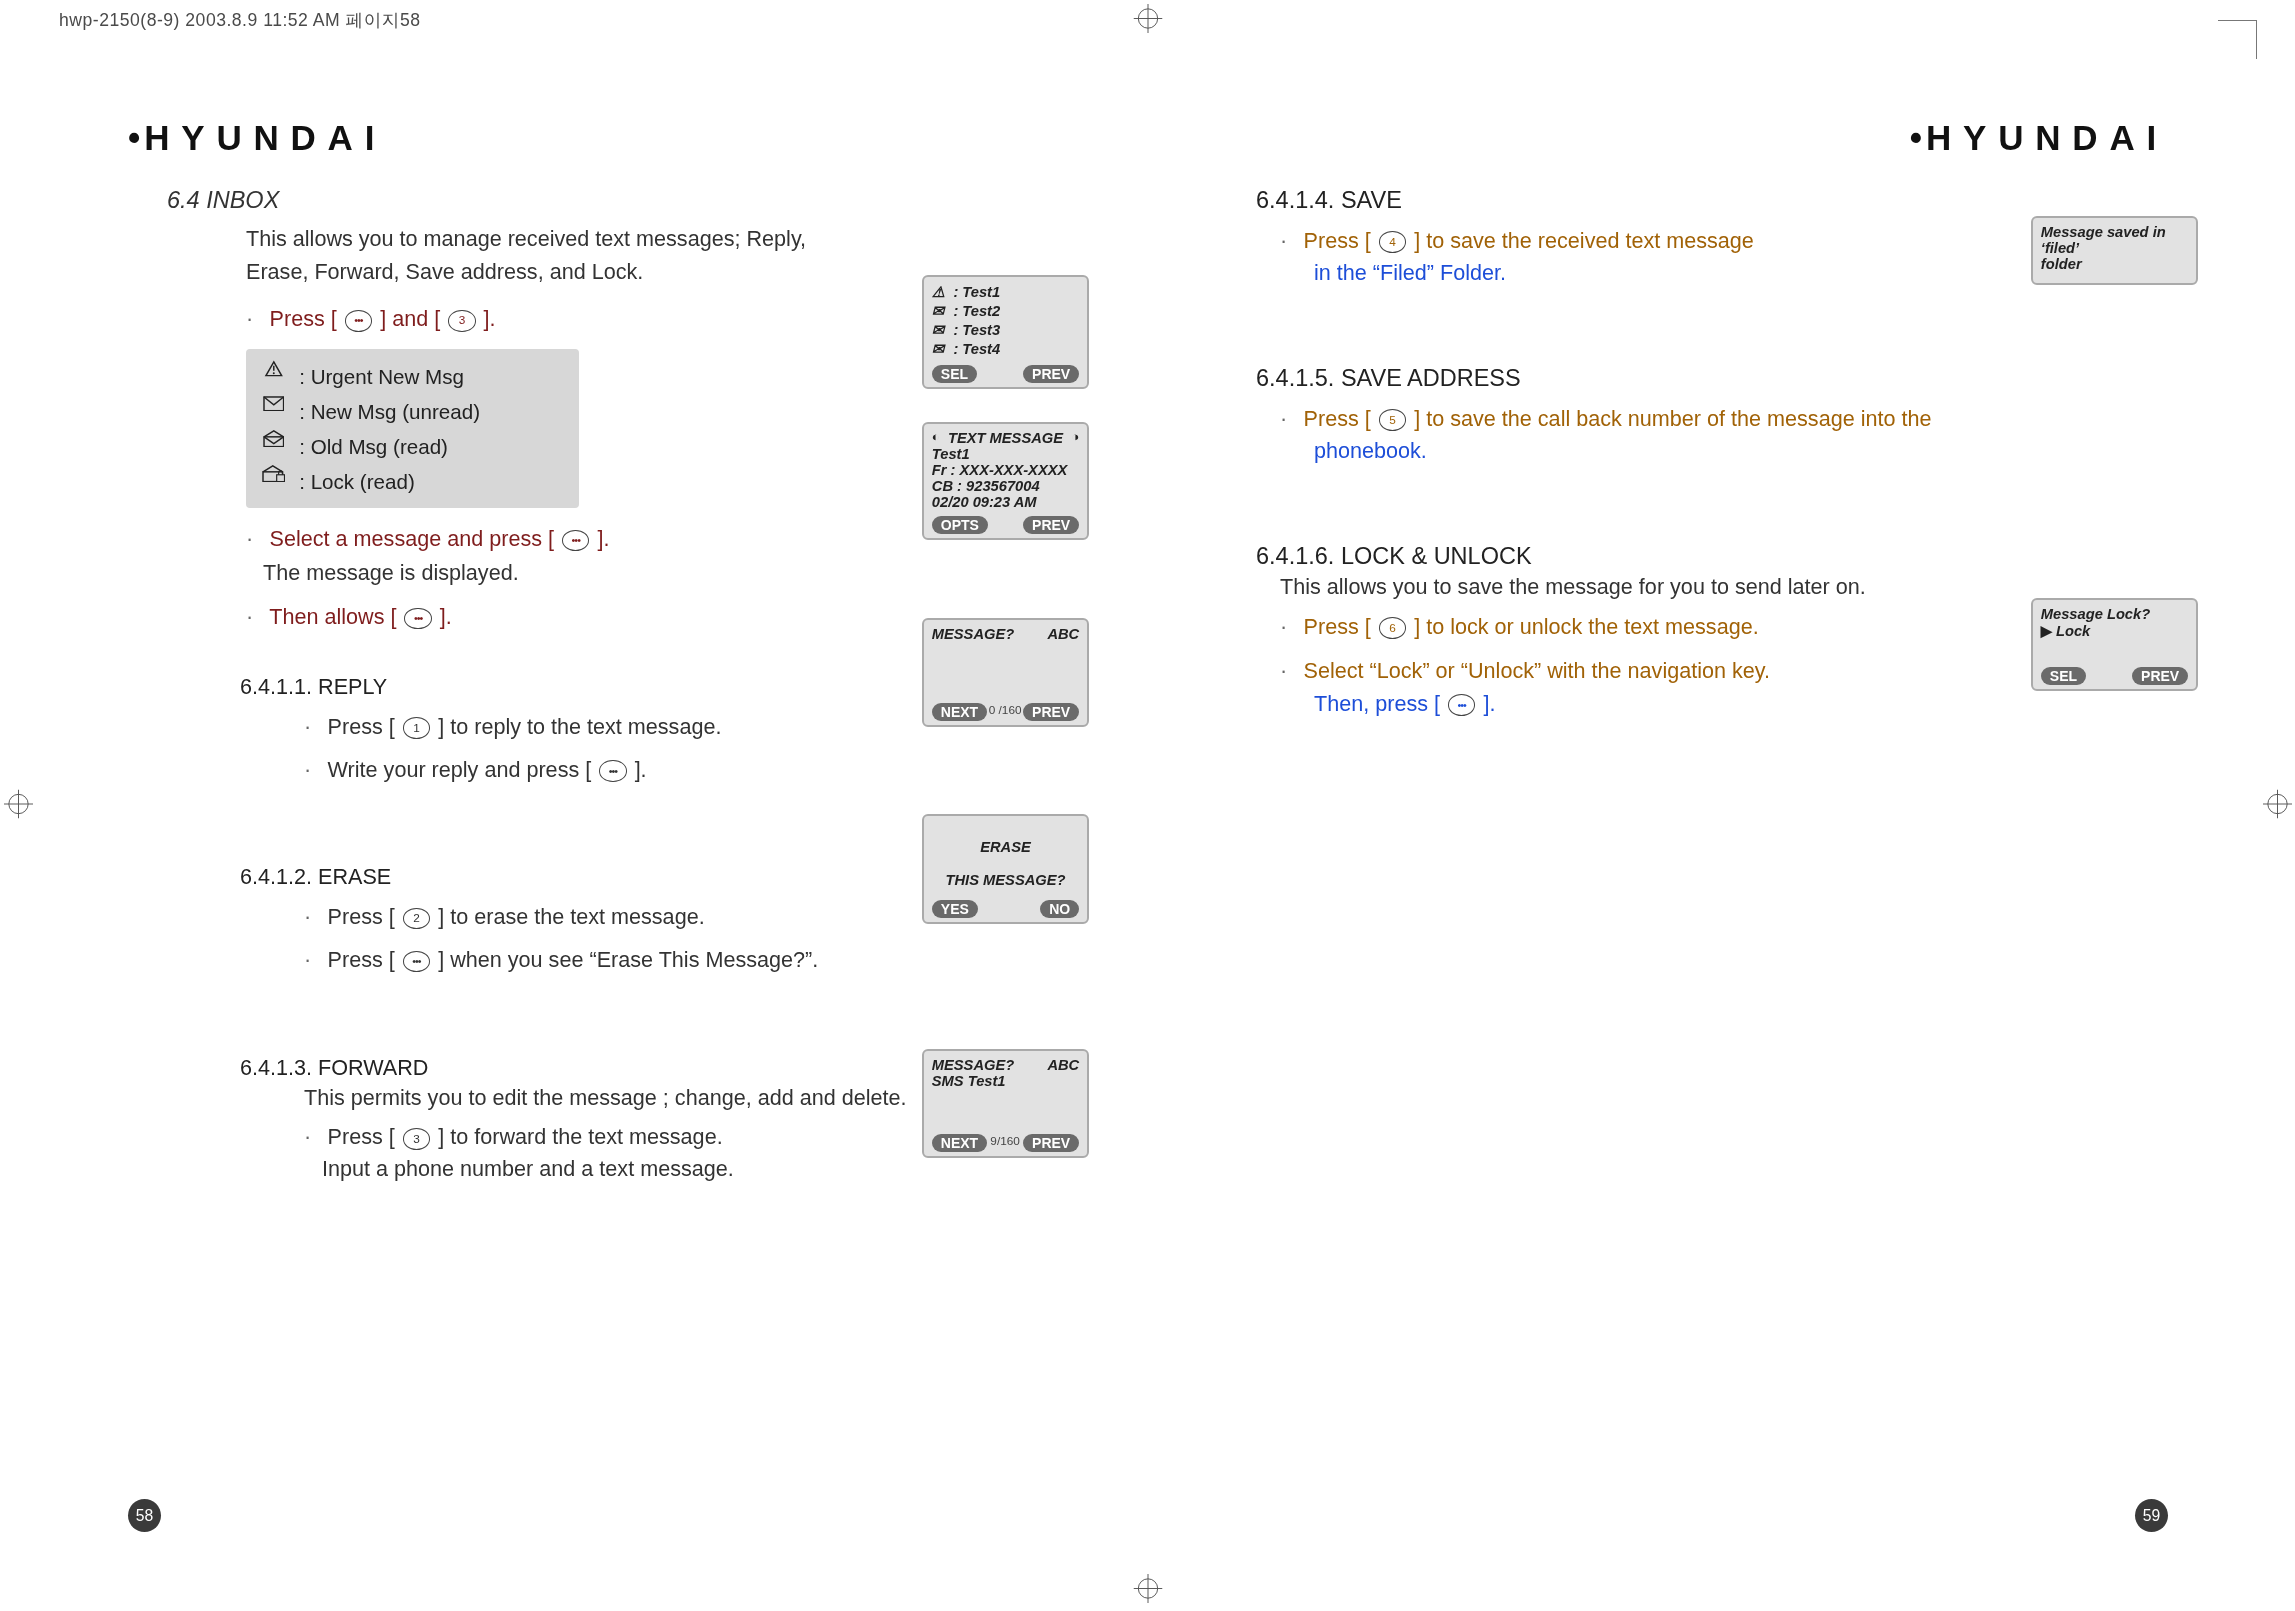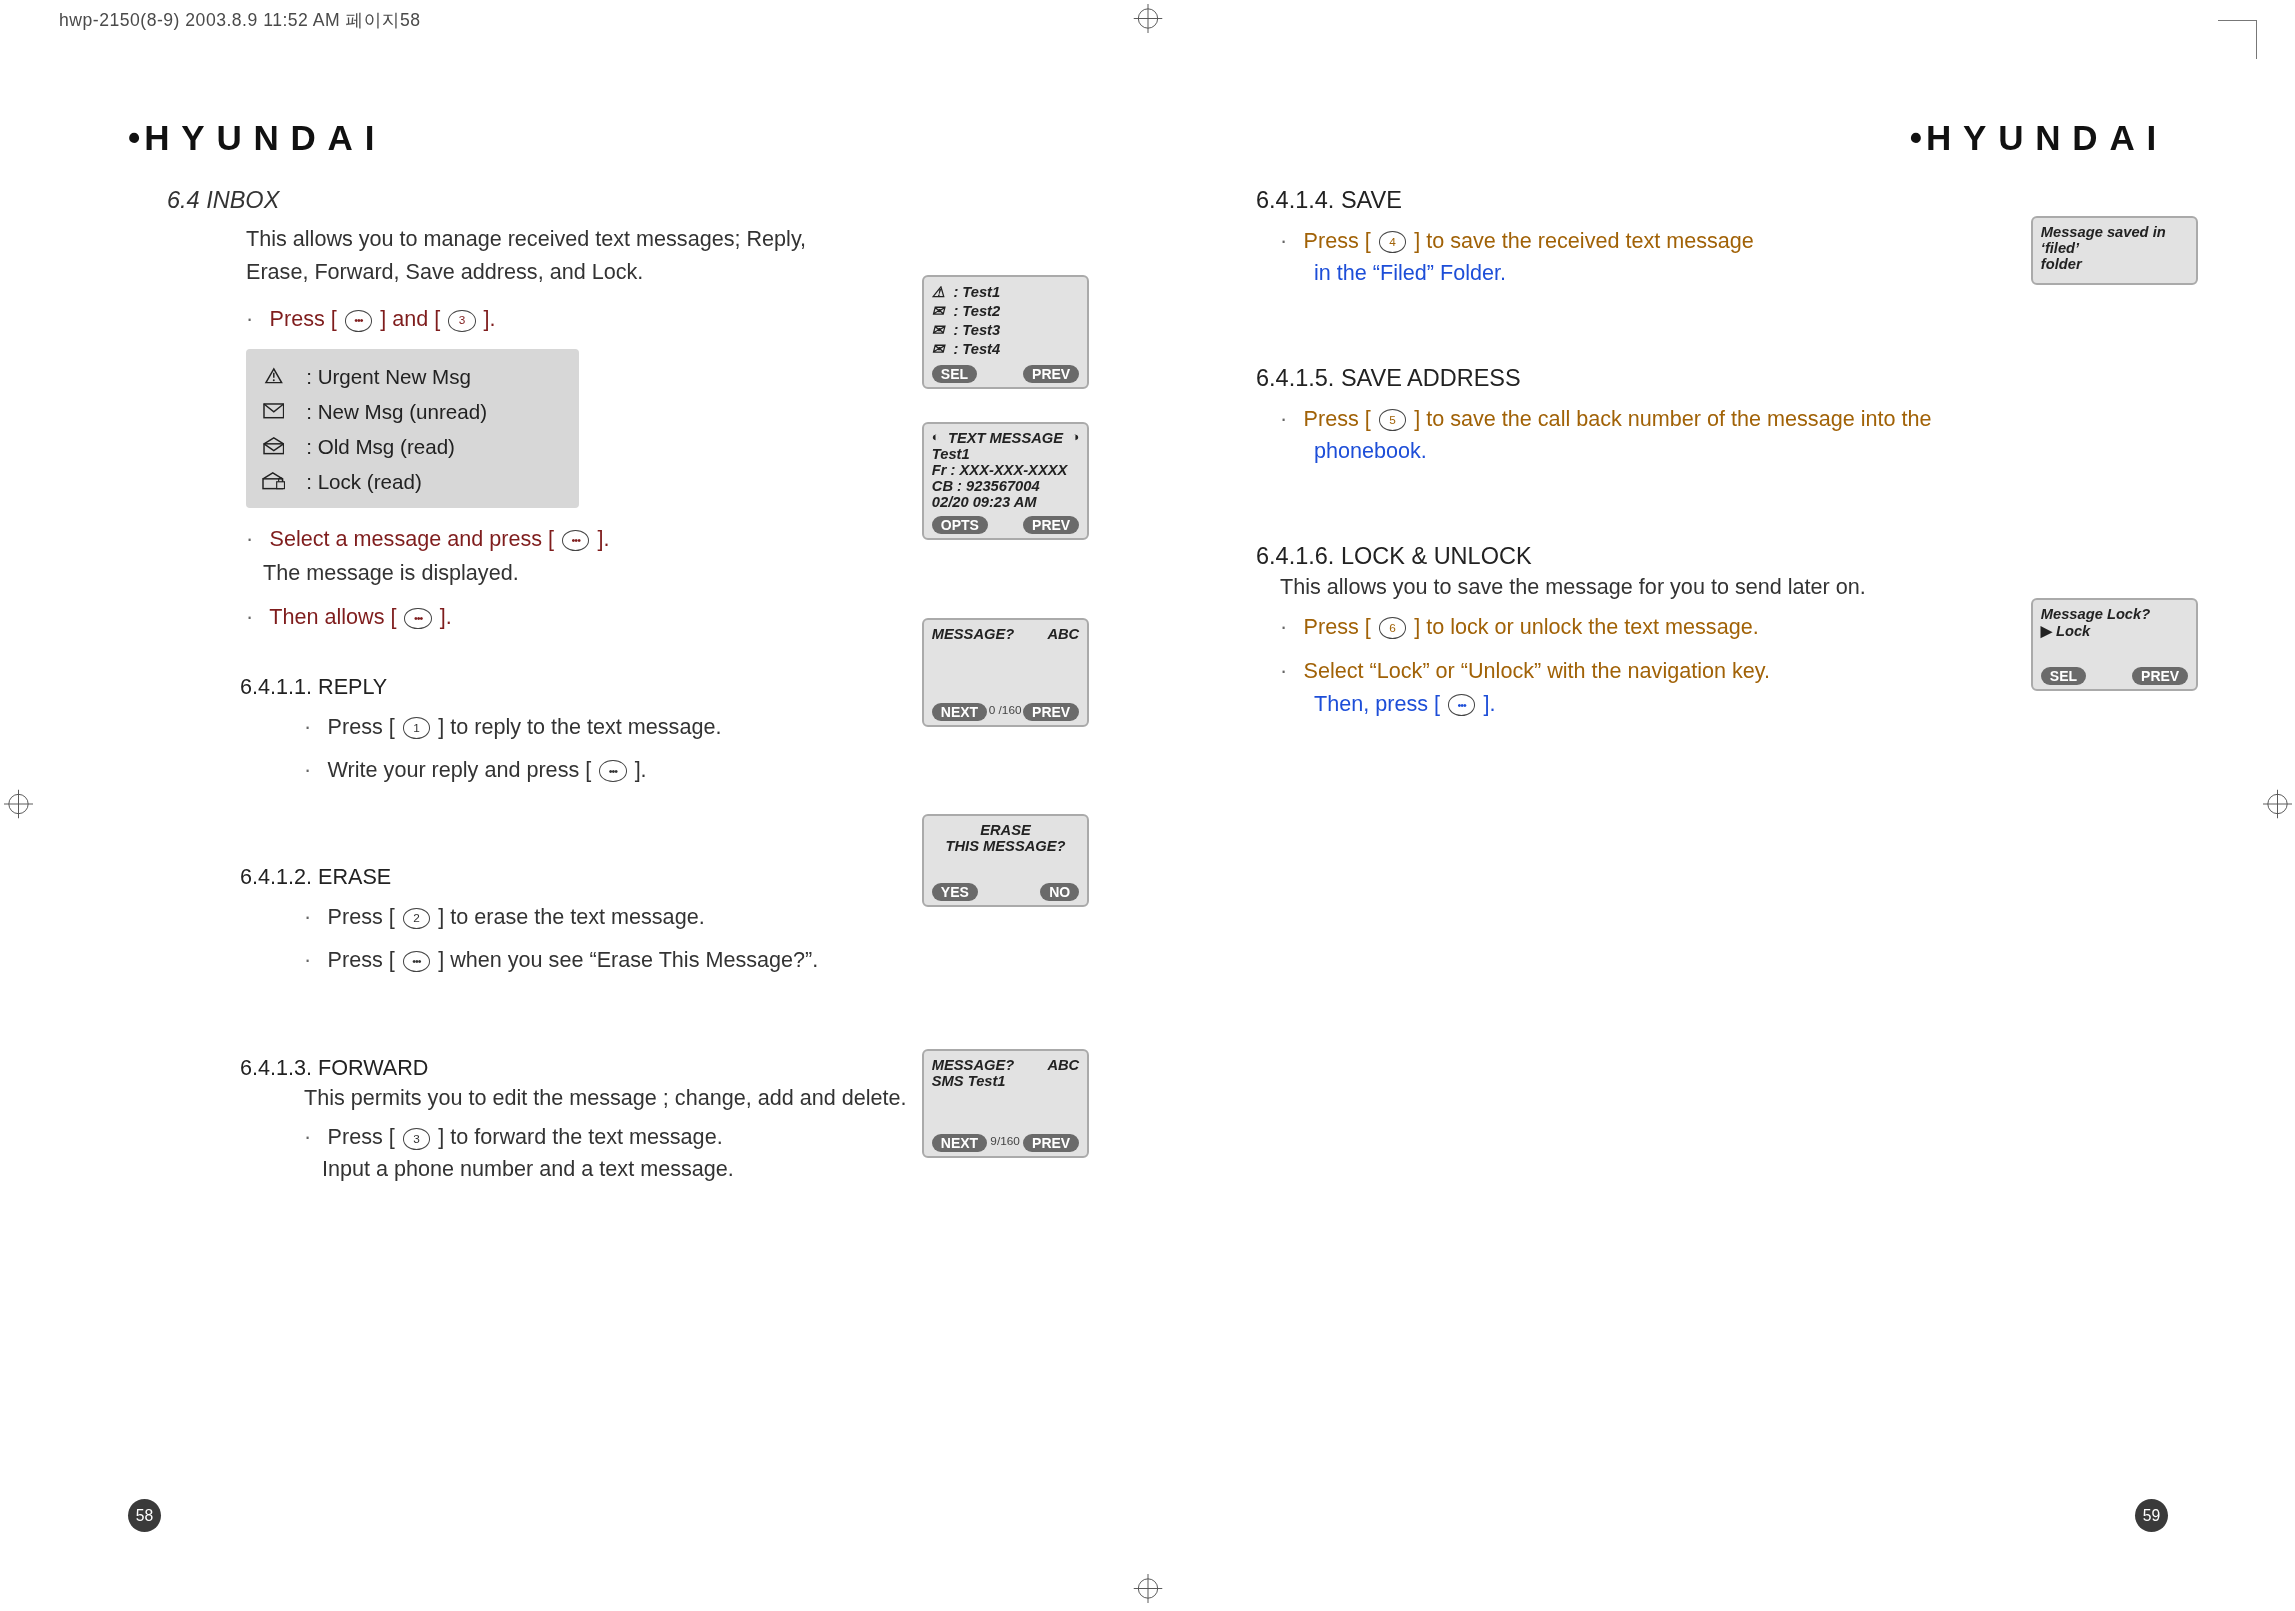--- a/index.html
+++ b/index.html
@@ -139,22 +139,22 @@
     margin-left: 118px;
     margin-top: 11.8px;
     padding: 9.8px 15.7px;
     width: 333px;
   }
   .legend-row {
     font-size: 20.6px;
     line-height: 1.7;
     color: #222;
     display: flex;
-    align-items: center;
-    gap: 21px;
+    align-items: flex-start;
+    gap: 14px;
   }
   .legend-icon {
     display: inline-flex;
     width: 23.5px; height: 19.6px;
     align-items: center;
     justify-content: center;
   }
   .page-num {
     position: absolute;
     bottom: 19.6px;
@@ -206,20 +206,21 @@
     display: flex;
     justify-content: space-between;
     font-style: italic;
   }
   .phone .body {
     min-height: 55px;
   }
   .phone .center {
     text-align: center;
     font-style: italic;
+    margin-top: 17px;
   }
   .phone .tiny {
     font-size: 11.8px;
     font-style: normal;
     font-weight: normal;
     color: #444;
     text-align: center;
     flex: 1;
   }
   .phone .play::before {

